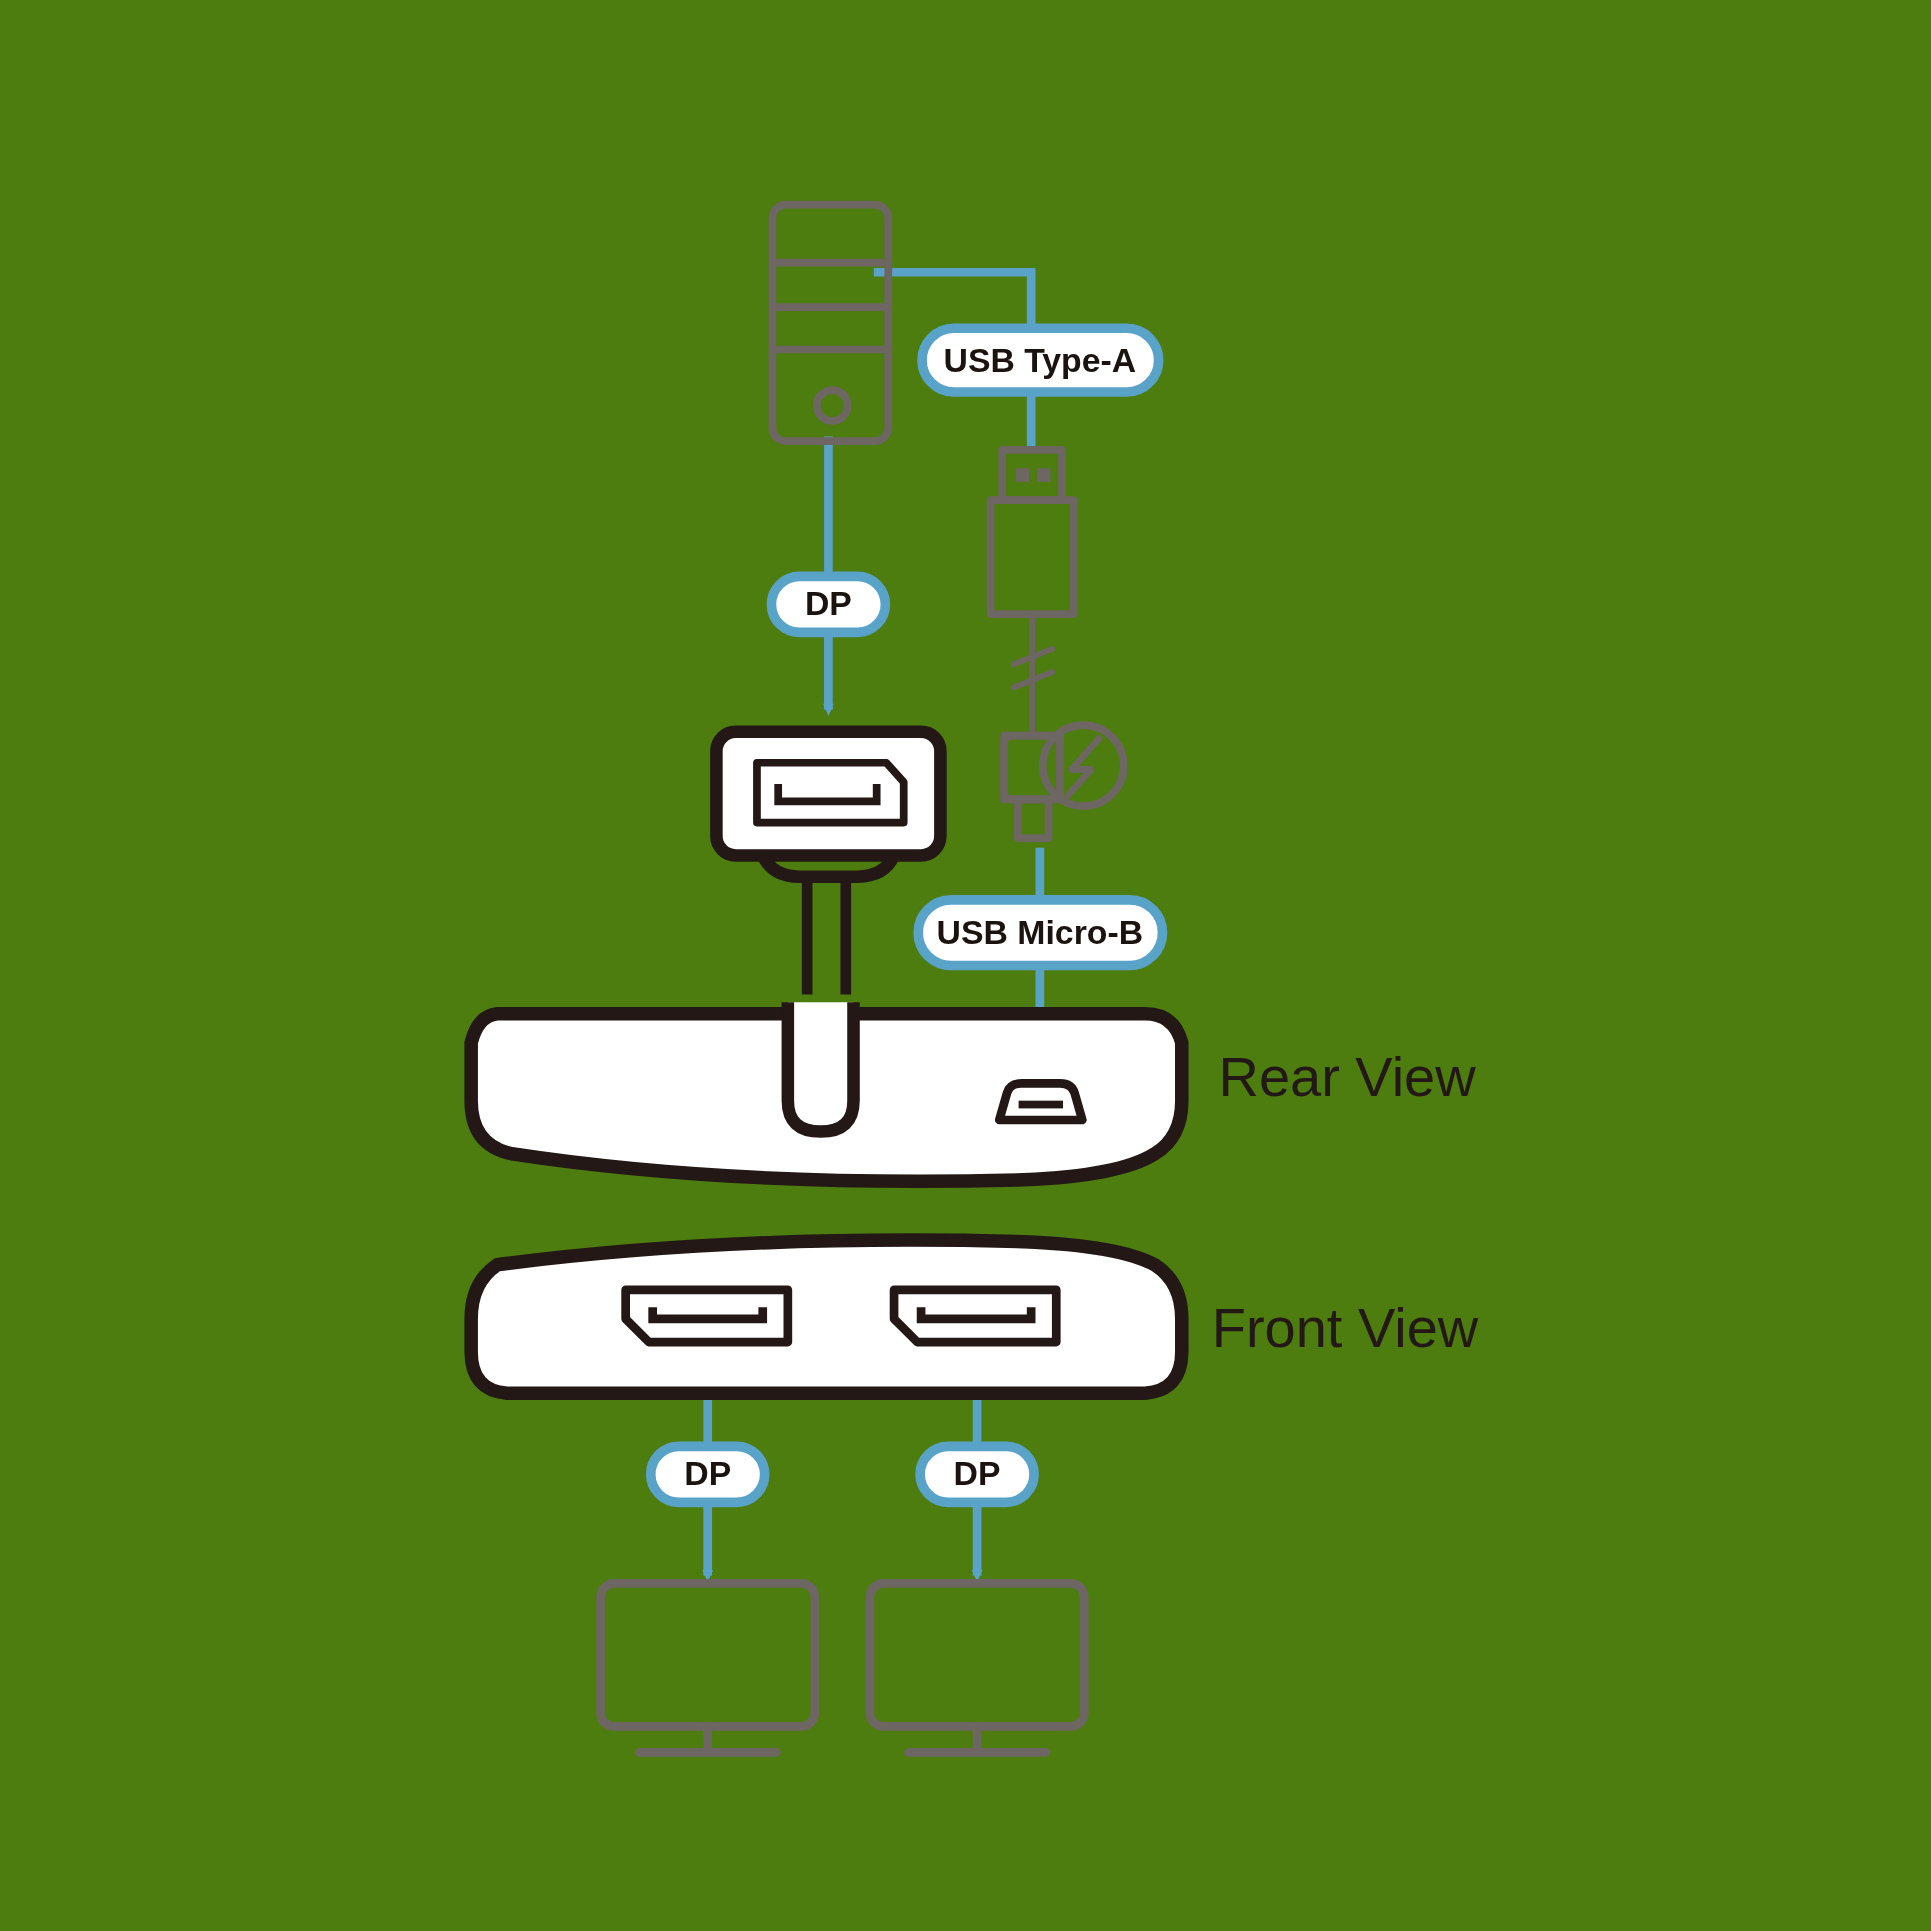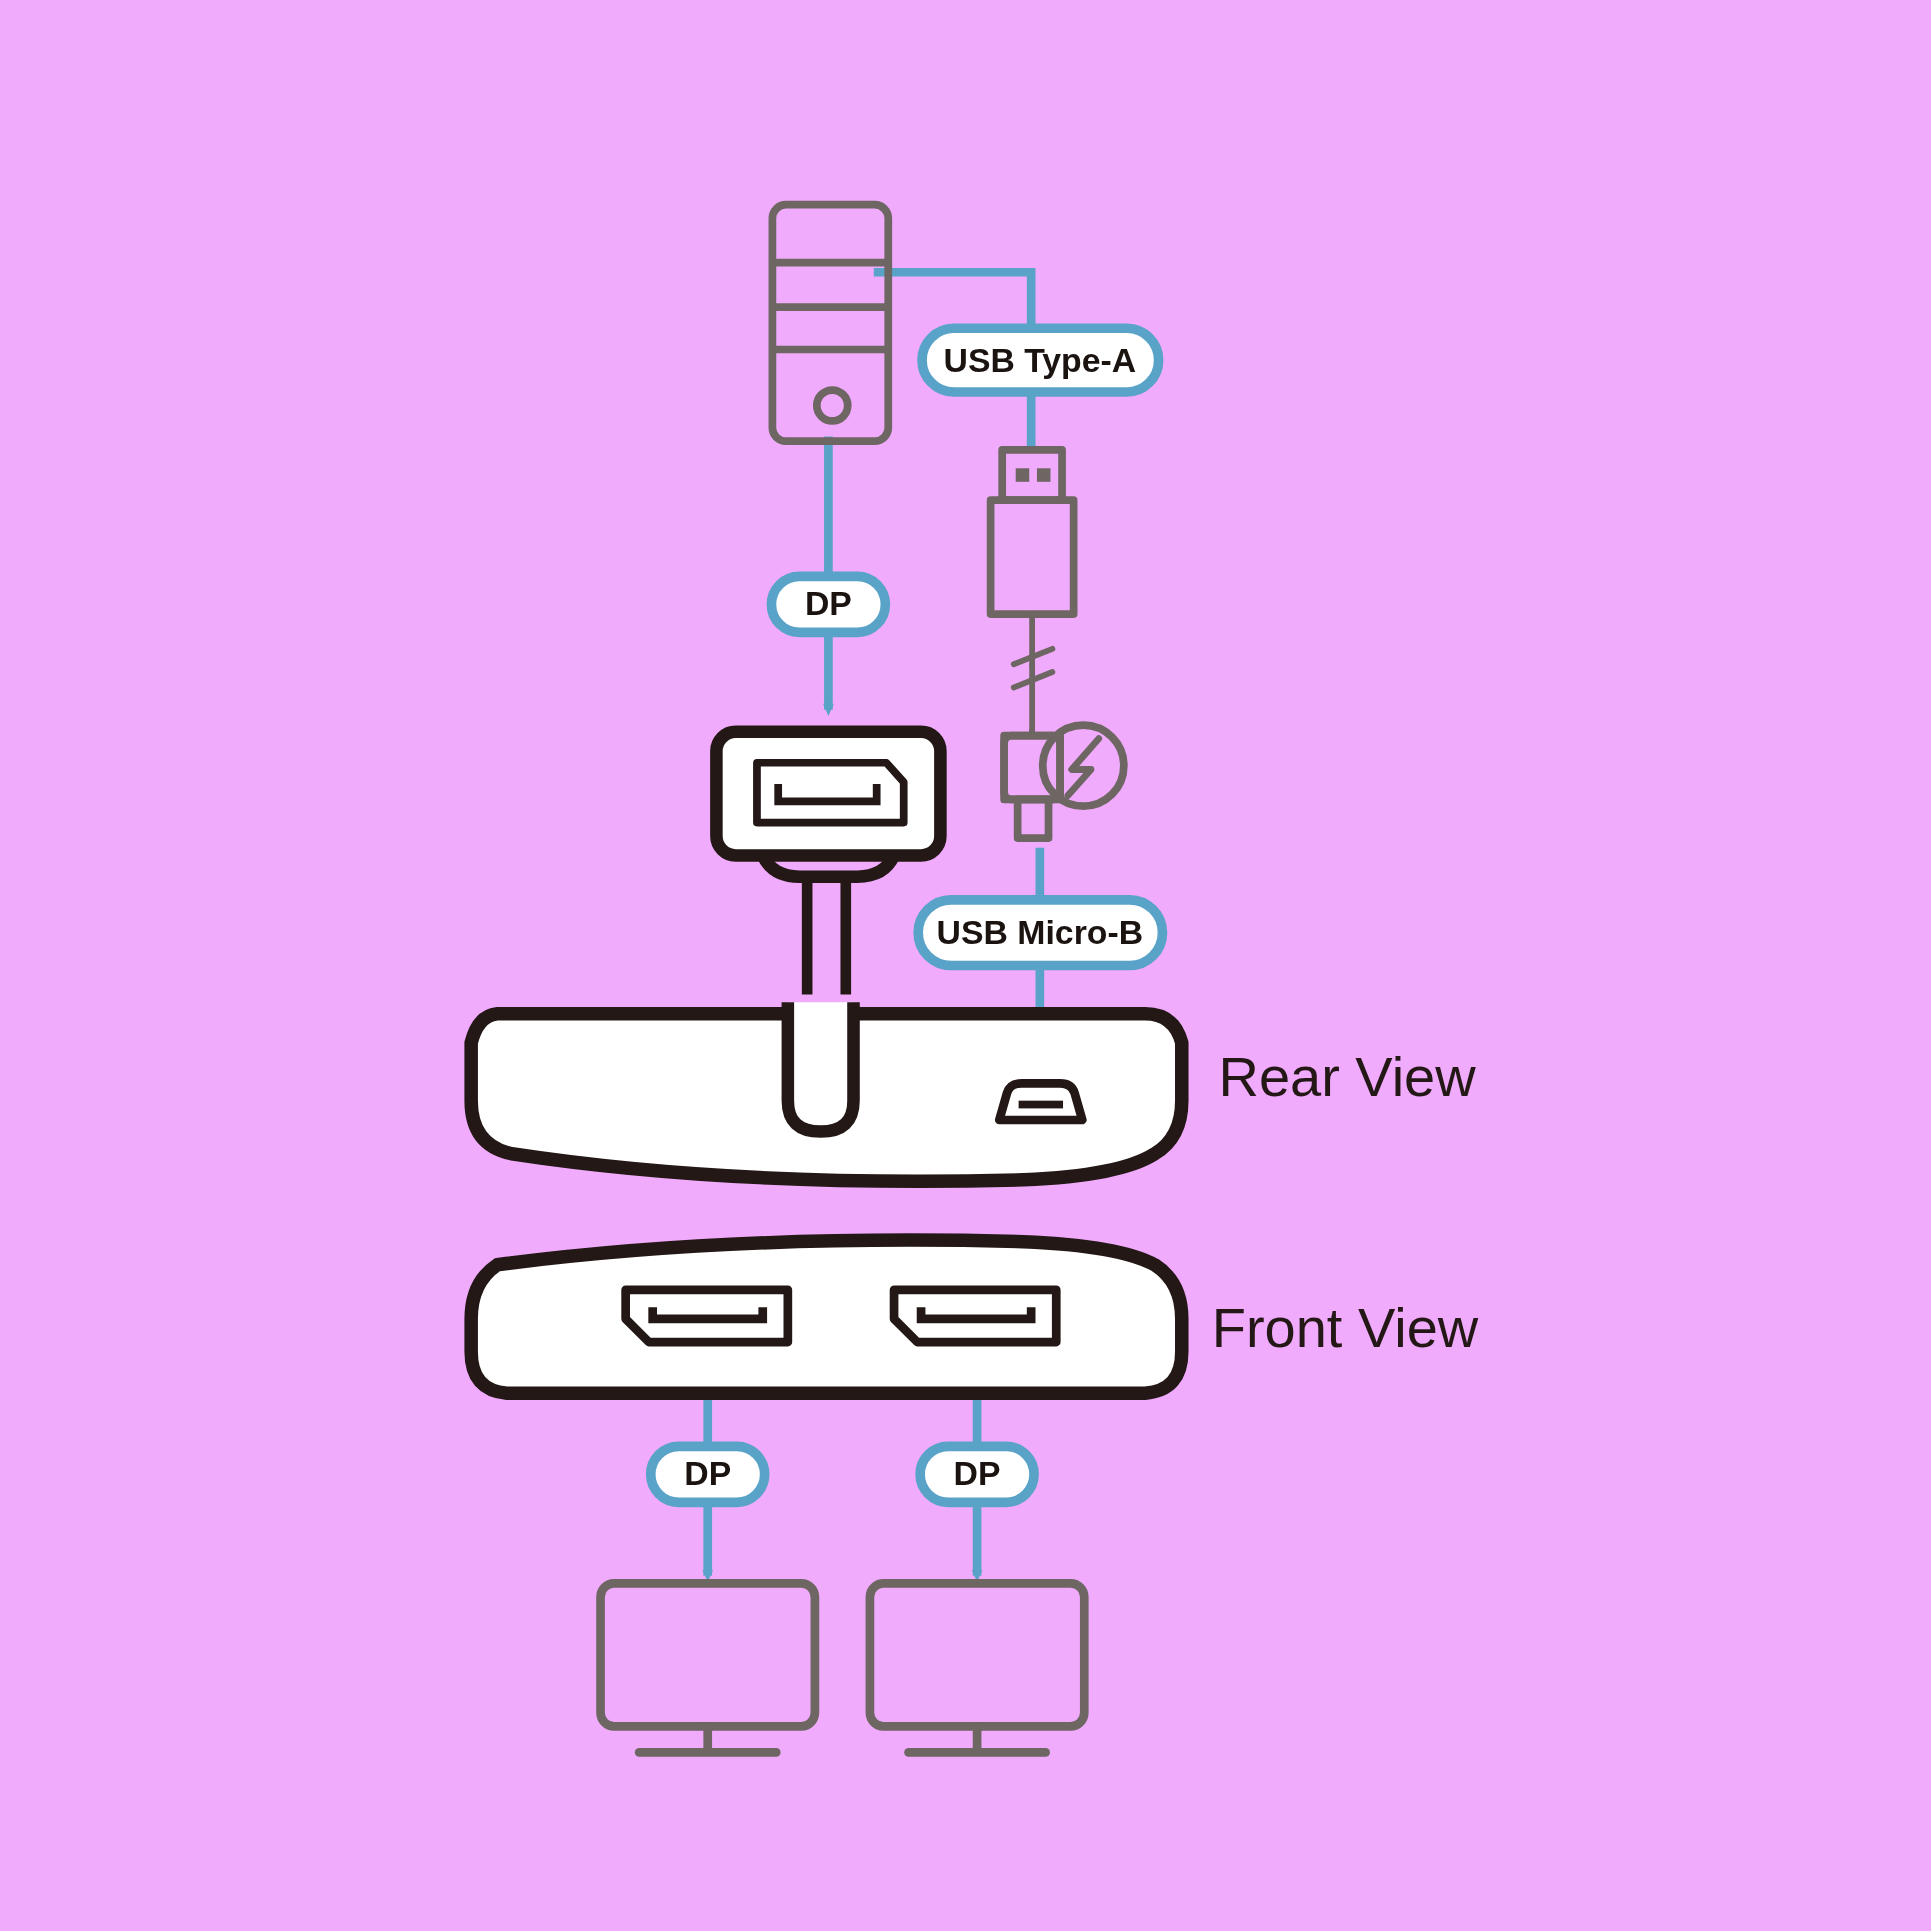--- a/index.html
+++ b/index.html
@@ -9,21 +9,21 @@
     background: #ffffff;
     width: 1931px;
     height: 1931px;
     overflow: hidden;
     font-family: "Liberation Sans", sans-serif;
   }
   #diagram-root {
     position: relative;
     width: 1931px;
     height: 1931px;
-    background: #f0abfc;
+    background: #4d7c0f;
   }
   svg.canvas {
     position: absolute;
     top: 0;
     left: 0;
     width: 1931px;
     height: 1931px;
   }
   .pill-text {
     font-family: "Liberation Sans", sans-serif;

